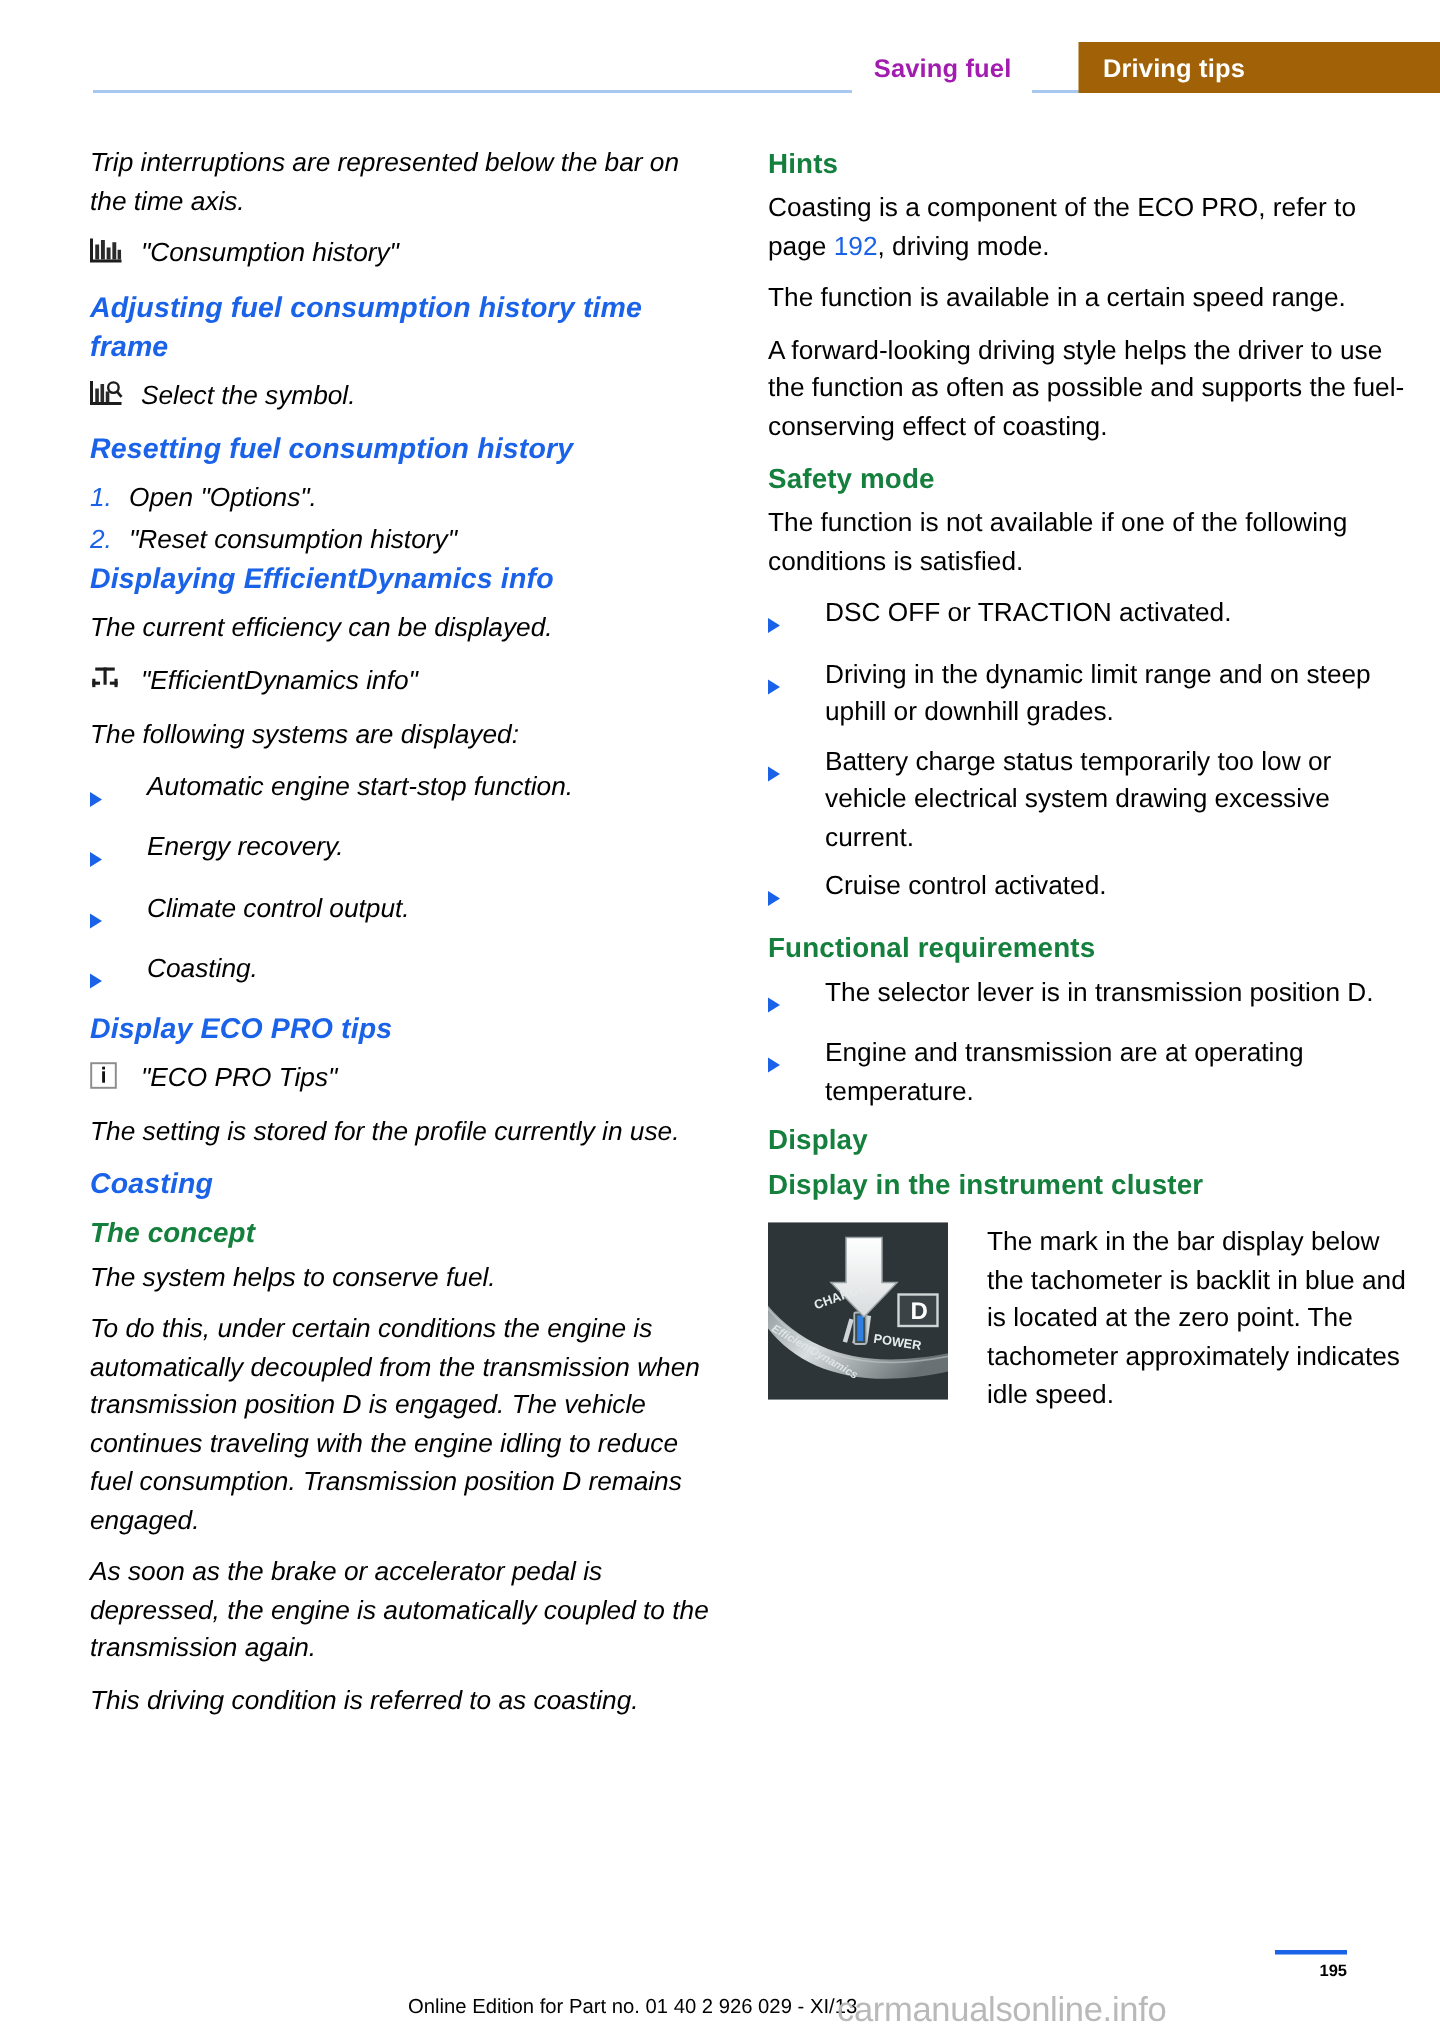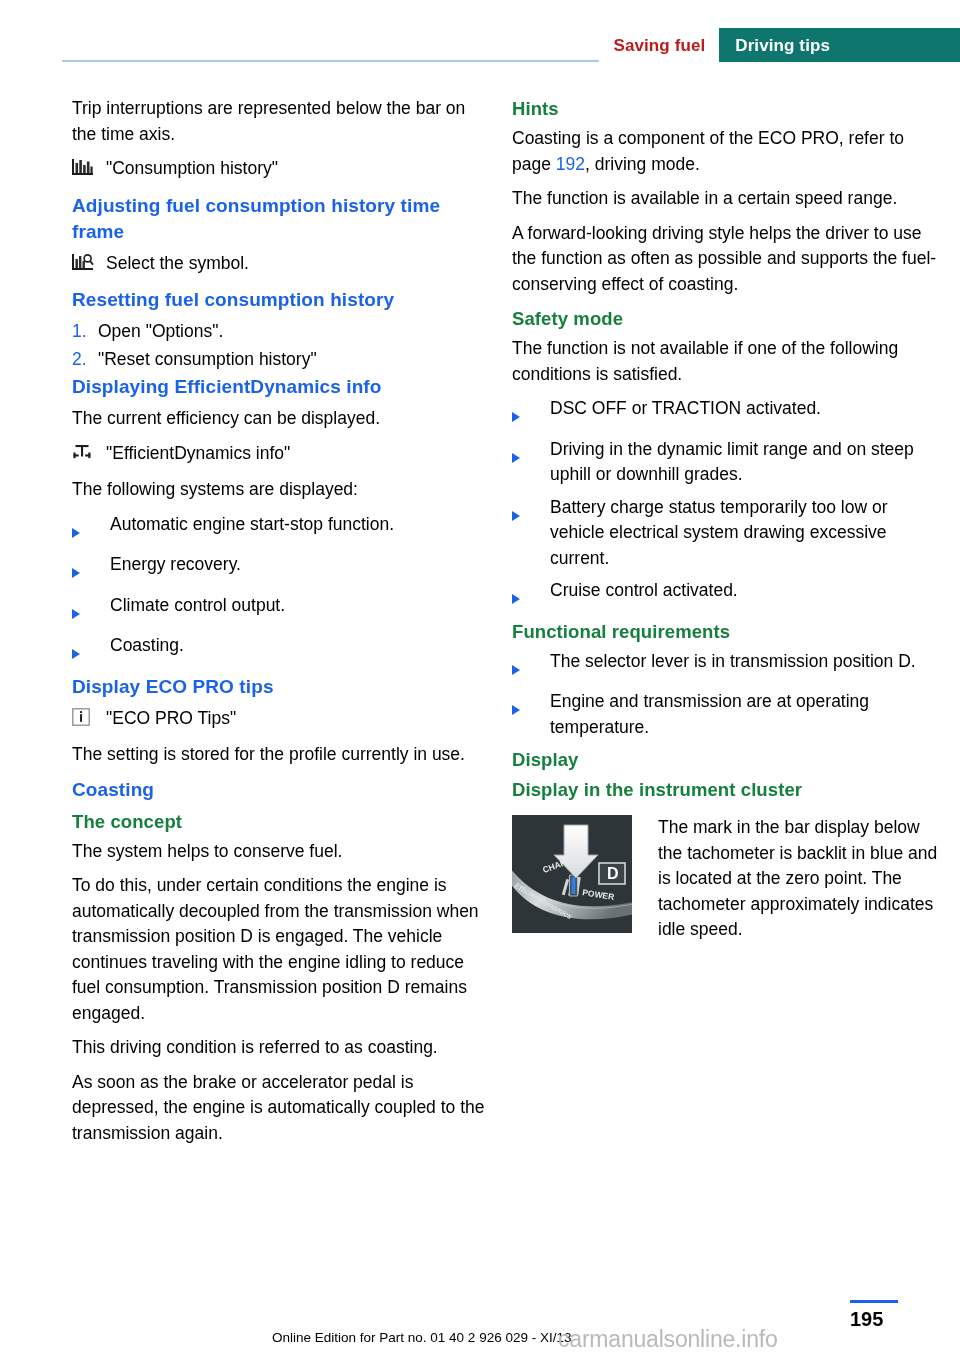--- a/index.html
+++ b/index.html
@@ -42,37 +42,38 @@
   .tab {
     display: flex;
     align-items: center;
     font-size: 17px;
     font-weight: bold;
     letter-spacing: 0.1px;
     padding: 0 14px 0 14px;
     line-height: 1;
   }
   .tab-inactive {
-    color: #b91c1c;
+    color: #a21caf;
     background: #ffffff;
   }
   .tab-active {
     color: #ffffff;
-    background: #0f766e;
+    background: #a16207;
     padding-right: 130px;
     padding-left: 16px;
+    margin-left: 31px;
   }
 
   
   .col {
     position: absolute;
     top: 96px;
     width: 420px;
   }
-  .col-left  { left: 72px; }
+  .col-left  { left: 60px; font-style: italic; }
   .col-right { left: 512px; width: 428px; }
 
   
   p, .line {
     margin: 0 0 0 0;
     font-size: 17.5px;
     line-height: 25.5px;
     color: #000;
   }
   .para { margin-bottom: 9px; }
@@ -176,21 +177,22 @@
     top: 1300px;
     width: 48px;
     height: 3px;
     background: #1a62e8;
   }
   .pageno {
     position: absolute;
     right: 62px;
     top: 1308px;
     width: 48px;
-    font-size: 20px;
+    text-align: right;
+    font-size: 11px;
     font-weight: bold;
     color: #000;
   }
   .online-edition {
     position: absolute;
     left: 272px;
     top: 1330px;
     font-size: 13.5px;
     color: #000;
     white-space: nowrap;
@@ -319,22 +321,22 @@
     <span class="symtxt">"ECO PRO Tips"</span>
   </div>
 
   <p class="para">The setting is stored for the profile currently in use.</p>
 
   <h2 class="sec gap-before-lg">Coasting</h2>
 
   <h3 class="sub gap-before">The concept</h3>
   <p class="para">The system helps to conserve fuel.</p>
   <p class="para">To do this, under certain conditions the engine is automatically decoupled from the transmission when transmission position D is engaged. The vehicle continues traveling with the engine idling to reduce fuel consumption. Transmission position D remains engaged.</p>
+  <p class="para">As soon as the brake or accelerator pedal is depressed, the engine is automatically coupled to the transmission again.</p>
   <p class="para">This driving condition is referred to as coasting.</p>
-  <p class="para">As soon as the brake or accelerator pedal is depressed, the engine is automatically coupled to the transmission again.</p>
 </div>
 
 <div class="col col-right">
 
   <h3 class="sub">Hints</h3>
 
   <p class="para"><span>Coasting is a component of the ECO PRO, refer to page </span><span class="pagelink">192</span><span>, driving mode.</span></p>
 
   <p class="para">The function is available in a certain speed range.</p>
   <p class="para">A forward-looking driving style helps the driver to use the function as often as possible and supports the fuel-conserving effect of coasting.</p>

